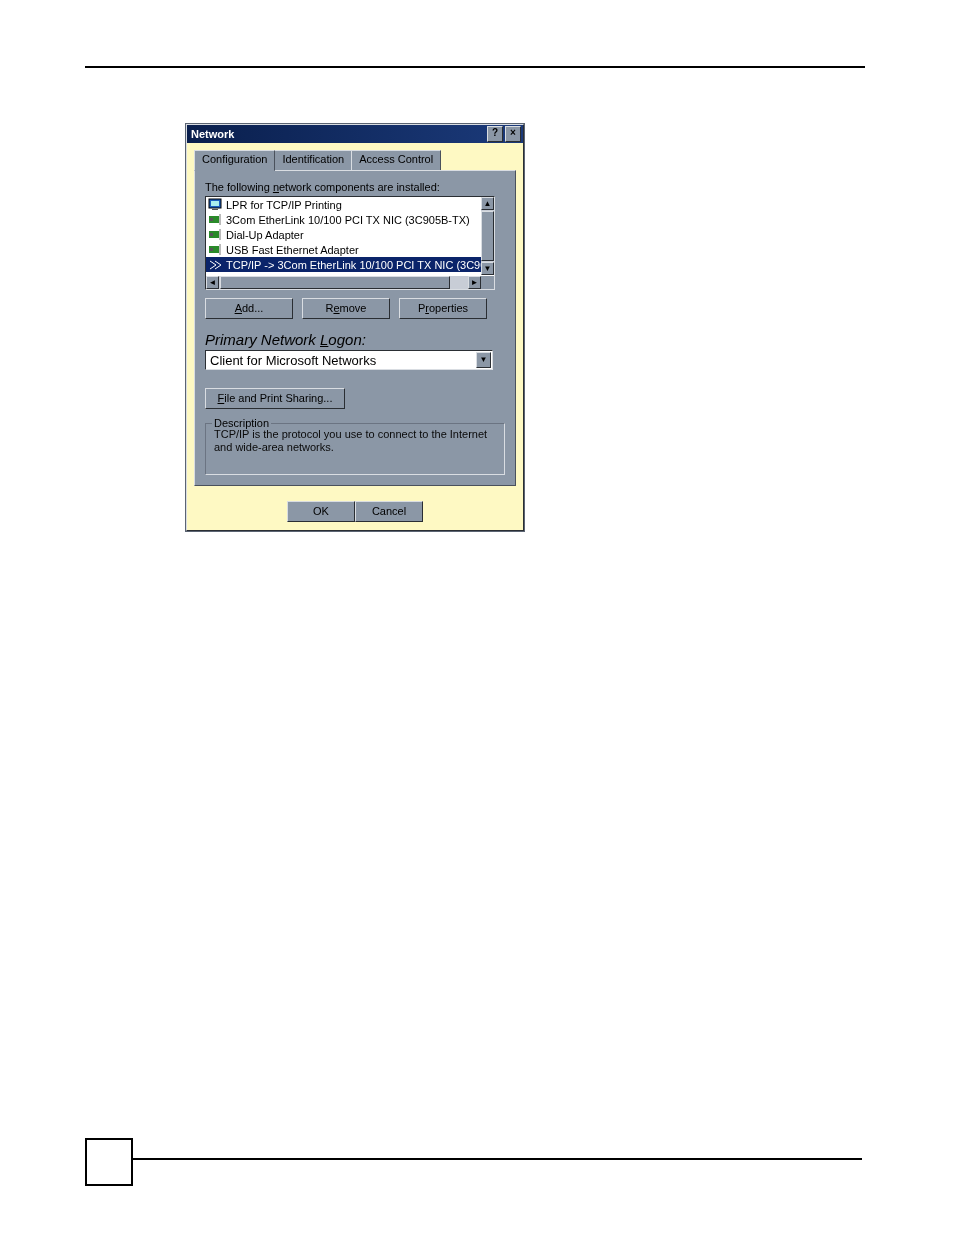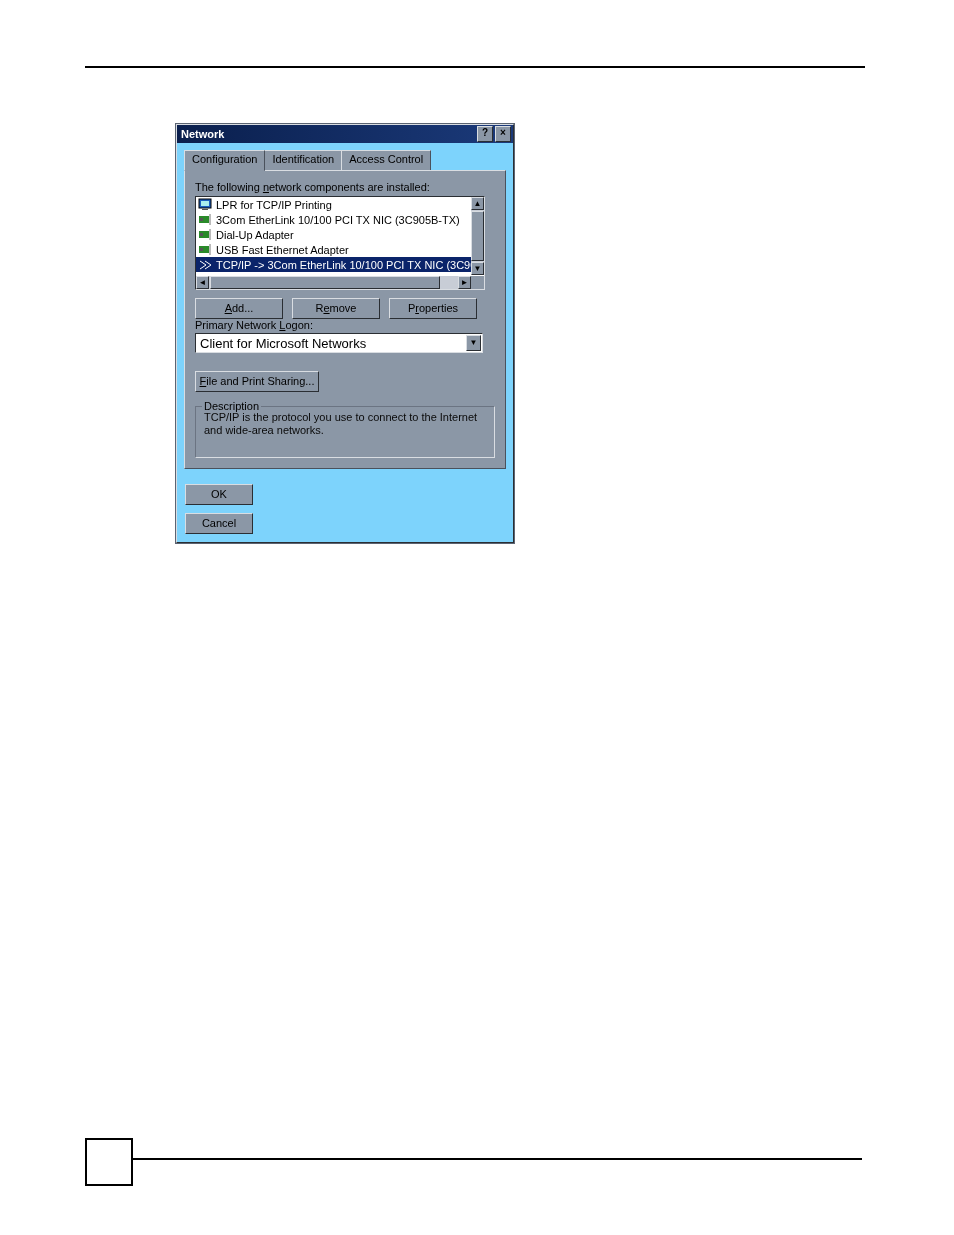--- a/index.html
+++ b/index.html
@@ -35,23 +35,23 @@
     left: 85px;
     width: 44px;
     height: 44px;
     border: 2px solid #000;
     background: #fff;
   }
 
   .dialog {
     position: absolute;
     top: 124px;
-    left: 176px;
+    left: 186px;
     width: 336px;
-    background: #7dd3fc;
+    background: #fef9c3;
     border-top: 1px solid #d9dde2;
     border-left: 1px solid #d9dde2;
     border-right: 1px solid #2a2e33;
     border-bottom: 1px solid #2a2e33;
     box-shadow: 0 0 0 1px #5b6472;
   }
   .titlebar {
     display: flex;
     align-items: center;
     height: 18px;
@@ -213,21 +213,21 @@
     border-top: 1px solid #d9dde2;
     border-left: 1px solid #d9dde2;
     border-right: 1px solid #2a2e33;
     border-bottom: 1px solid #2a2e33;
     font-size: 11px;
     text-align: center;
     line-height: 19px;
     box-sizing: border-box;
   }
 
-  .label-row { font-size: 11px; }
+  .label-row { margin-top: 12px; font-size: 15px; font-style: italic; }
   .combo {
     width: 288px; height: 20px;
     background: #fff;
     border-top: 1px solid #2a2e33;
     border-left: 1px solid #2a2e33;
     border-right: 1px solid #d9dde2;
     border-bottom: 1px solid #d9dde2;
     position: relative;
     margin-top: 2px;
     box-sizing: border-box;
@@ -243,21 +243,21 @@
     border-top: 1px solid #d9dde2;
     border-left: 1px solid #d9dde2;
     border-right: 1px solid #2a2e33;
     border-bottom: 1px solid #2a2e33;
     box-sizing: border-box;
     font-size: 8px; text-align: center; line-height: 14px;
   }
 
   .fps-btn {
     margin-top: 18px;
-    width: 124px; height: 21px;
+    width: 140px; height: 21px;
     background: #8b97a6;
     border-top: 1px solid #d9dde2;
     border-left: 1px solid #d9dde2;
     border-right: 1px solid #2a2e33;
     border-bottom: 1px solid #2a2e33;
     font-size: 11px;
     text-align: center;
     line-height: 19px;
     box-sizing: border-box;
   }
@@ -280,23 +280,21 @@
   }
   .groupbox .desc {
     font-size: 11px;
     line-height: 13px;
     color: #0a0a0a;
   }
 
   .dlg-buttons {
     display: flex;
     justify-content: center;
-    gap: 8px;
     padding: 8px;
-    flex-direction: column;
   }
   .dlg-buttons .win-btn { width: 68px; }
 
   
   .ic-monitor svg, .ic-net svg, .ic-cable svg { display: block; }
 </style>
 </head>
 <body>
 
 <div class="page-rule-top"></div>

